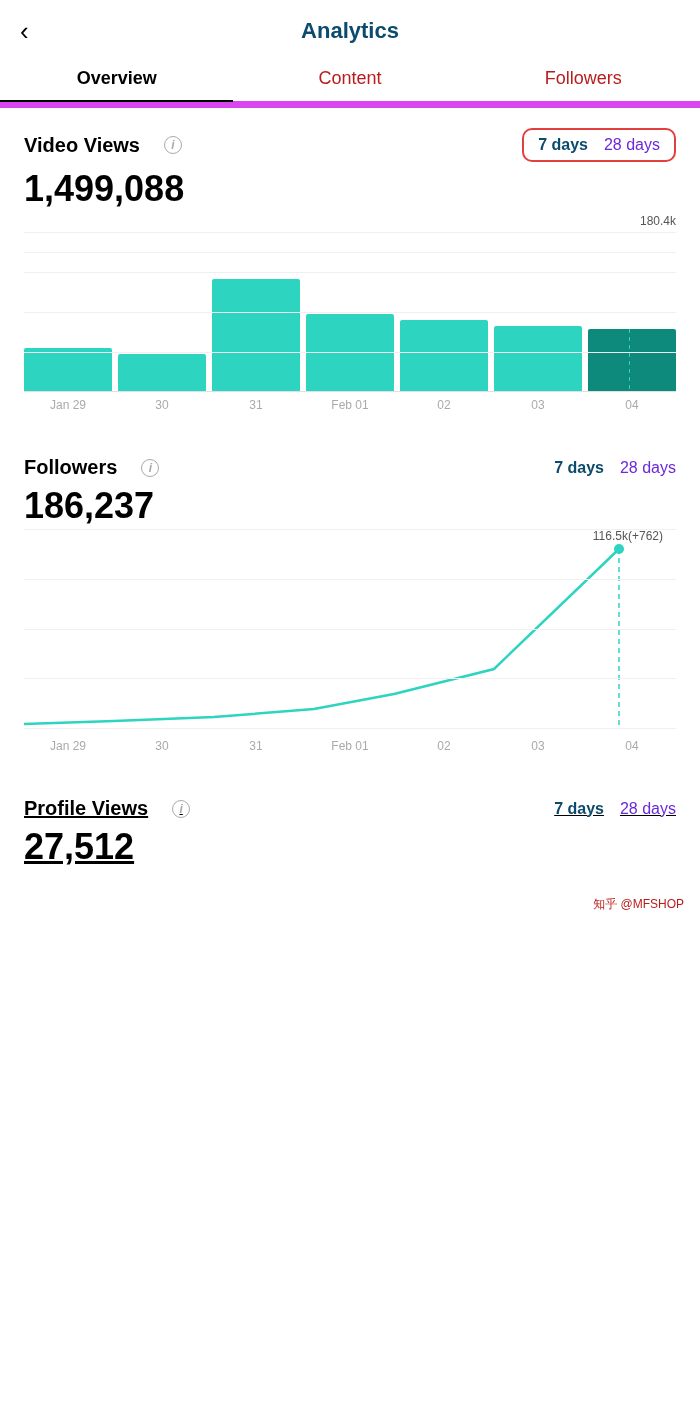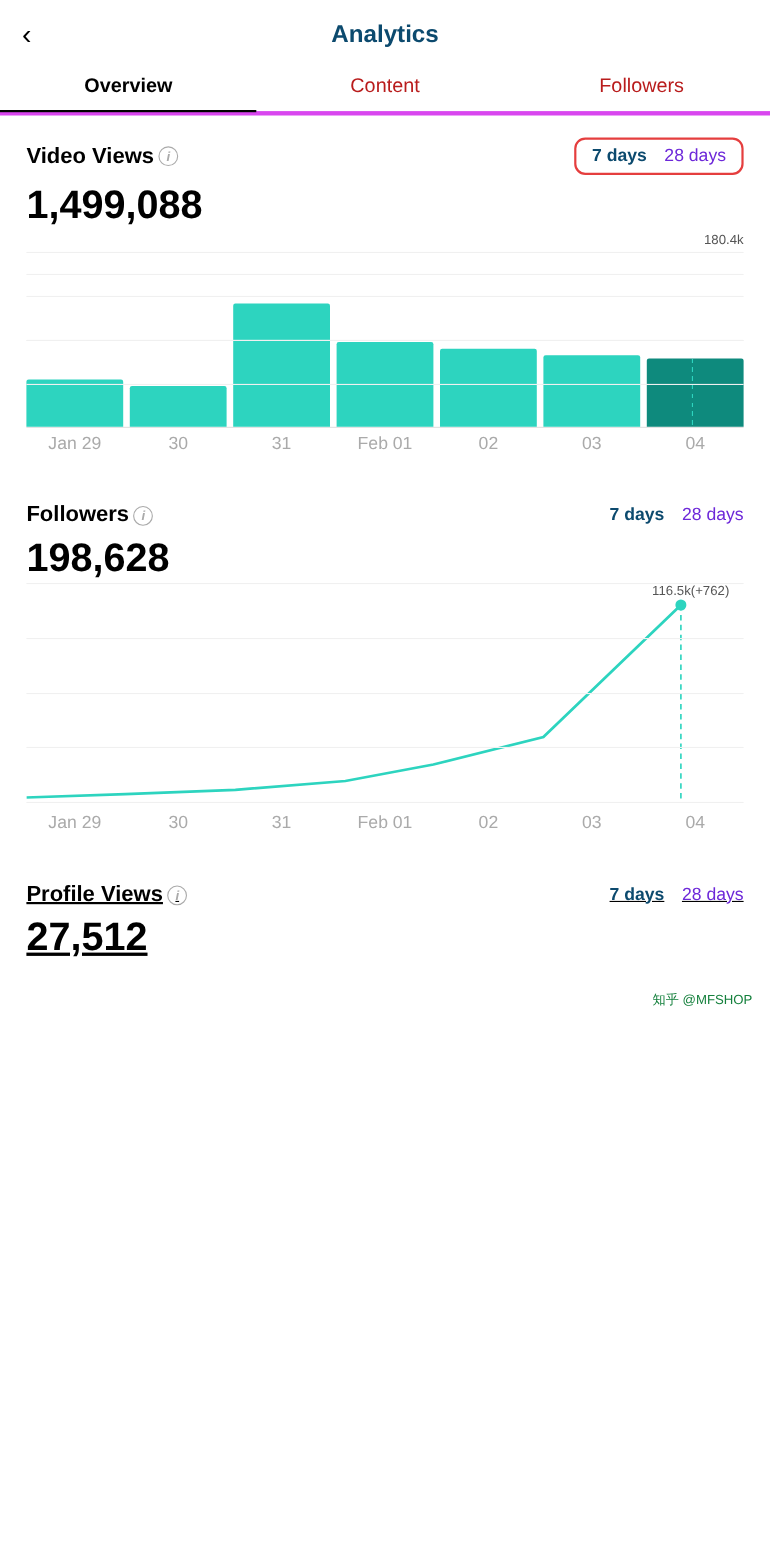--- a/index.html
+++ b/index.html
@@ -26,21 +26,21 @@
       cursor: pointer;
       font-weight: 300;
     }
     .header-title {
       font-size: 22px;
       font-weight: 700;
       color: #0c4a6e;
     }
     .tabs {
       display: flex;
-      border-bottom: 4px solid #d946ef;
+      border-bottom: 7px solid #d946ef;
       margin-bottom: 0;
     }
     .tab {
       flex: 1;
       text-align: center;
       padding: 14px 0 12px;
       font-size: 18px;
       color: #b91c1c;
       cursor: pointer;
       position: relative;
@@ -63,21 +63,21 @@
     }
     .section-header {
       display: flex;
       align-items: center;
       justify-content: space-between;
       margin-bottom: 6px;
     }
     .section-title-row {
       display: flex;
       align-items: center;
-      gap: 4px;
+      gap: 24px;
     }
     .section-title {
       font-size: 20px;
       font-weight: 700;
       color: #000;
     }
     .info-icon {
       width: 18px;
       height: 18px;
       border: 1.5px solid #aaa;
@@ -171,21 +171,21 @@
     .bar.cyan { background: #2dd4bf; }
     .bar.dark-cyan { background: #0e8a7d; }
     .x-axis {
       display: flex;
       gap: 6px;
       padding: 6px 0 0;
     }
     .x-label {
       flex: 1;
       text-align: center;
-      font-size: 16px;
+      font-size: 12px;
       color: #aaa;
     }
     .tooltip-label {
       position: absolute;
       top: 2px;
       right: 0;
       font-size: 12px;
       color: #555;
     }
     .dashed-line {
@@ -221,21 +221,21 @@
       position: absolute;
       top: 0;
       right: 13px;
       font-size: 12px;
       color: #555;
     }
     .watermark {
       text-align: right;
       padding: 6px 16px 16px;
       font-size: 12px;
-      color: #15803d;
+      color: #b91c1c;
     }
   </style>
 </head>
 <body>
 
 <div class="header">
   <span class="back-btn">‹</span>
   <span class="header-title">Analytics</span>
 </div>
 
@@ -313,21 +313,21 @@
   <div class="section-header">
     <div class="section-title-row">
       <span class="section-title">Followers</span>
       <span class="info-icon">i</span>
     </div>
     <div class="period-selector">
       <span class="period-btn active">7 days</span>
       <span class="period-btn inactive">28 days</span>
     </div>
   </div>
-  <div class="big-number">198,628</div>
+  <div class="big-number">186,237</div>
 
   <div class="chart-container">
     <div style="position:relative;">
       <span class="tooltip-top">116.5k(+762)</span>
       <div class="line-chart-container">
         <div class="chart-grid">
           <div class="chart-grid-line"></div>
           <div class="chart-grid-line"></div>
           <div class="chart-grid-line"></div>
           <div class="chart-grid-line"></div>

